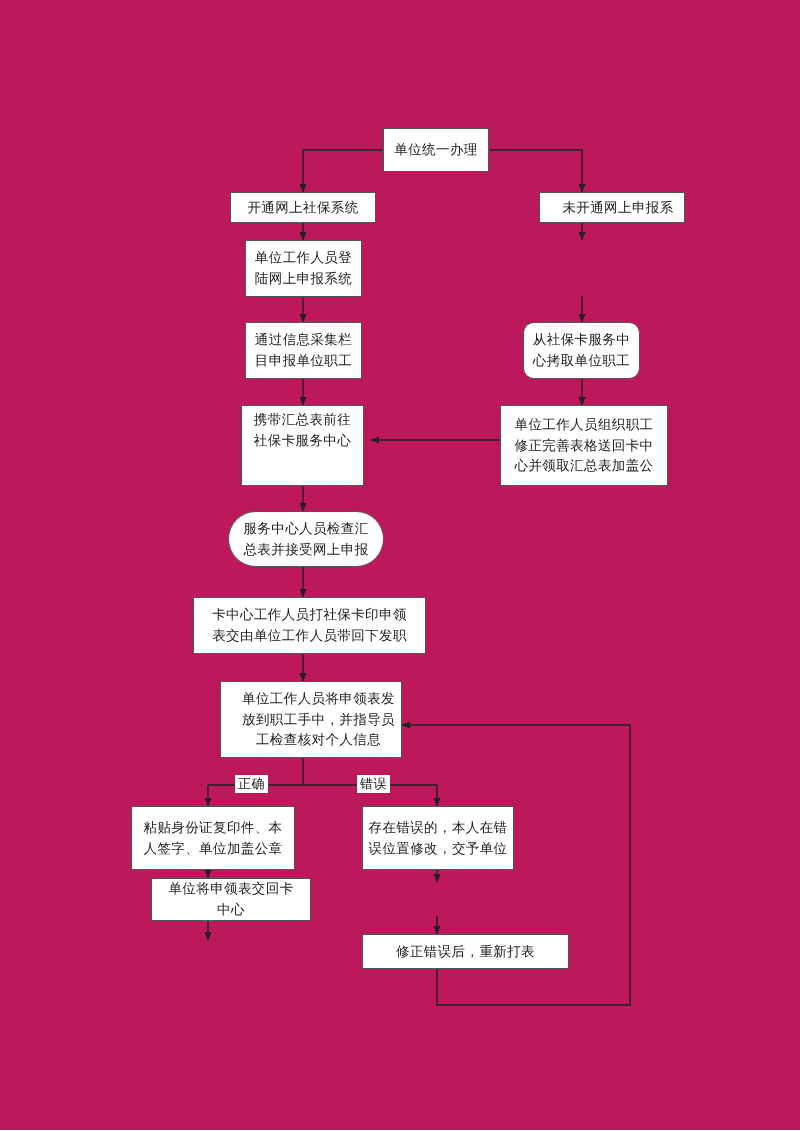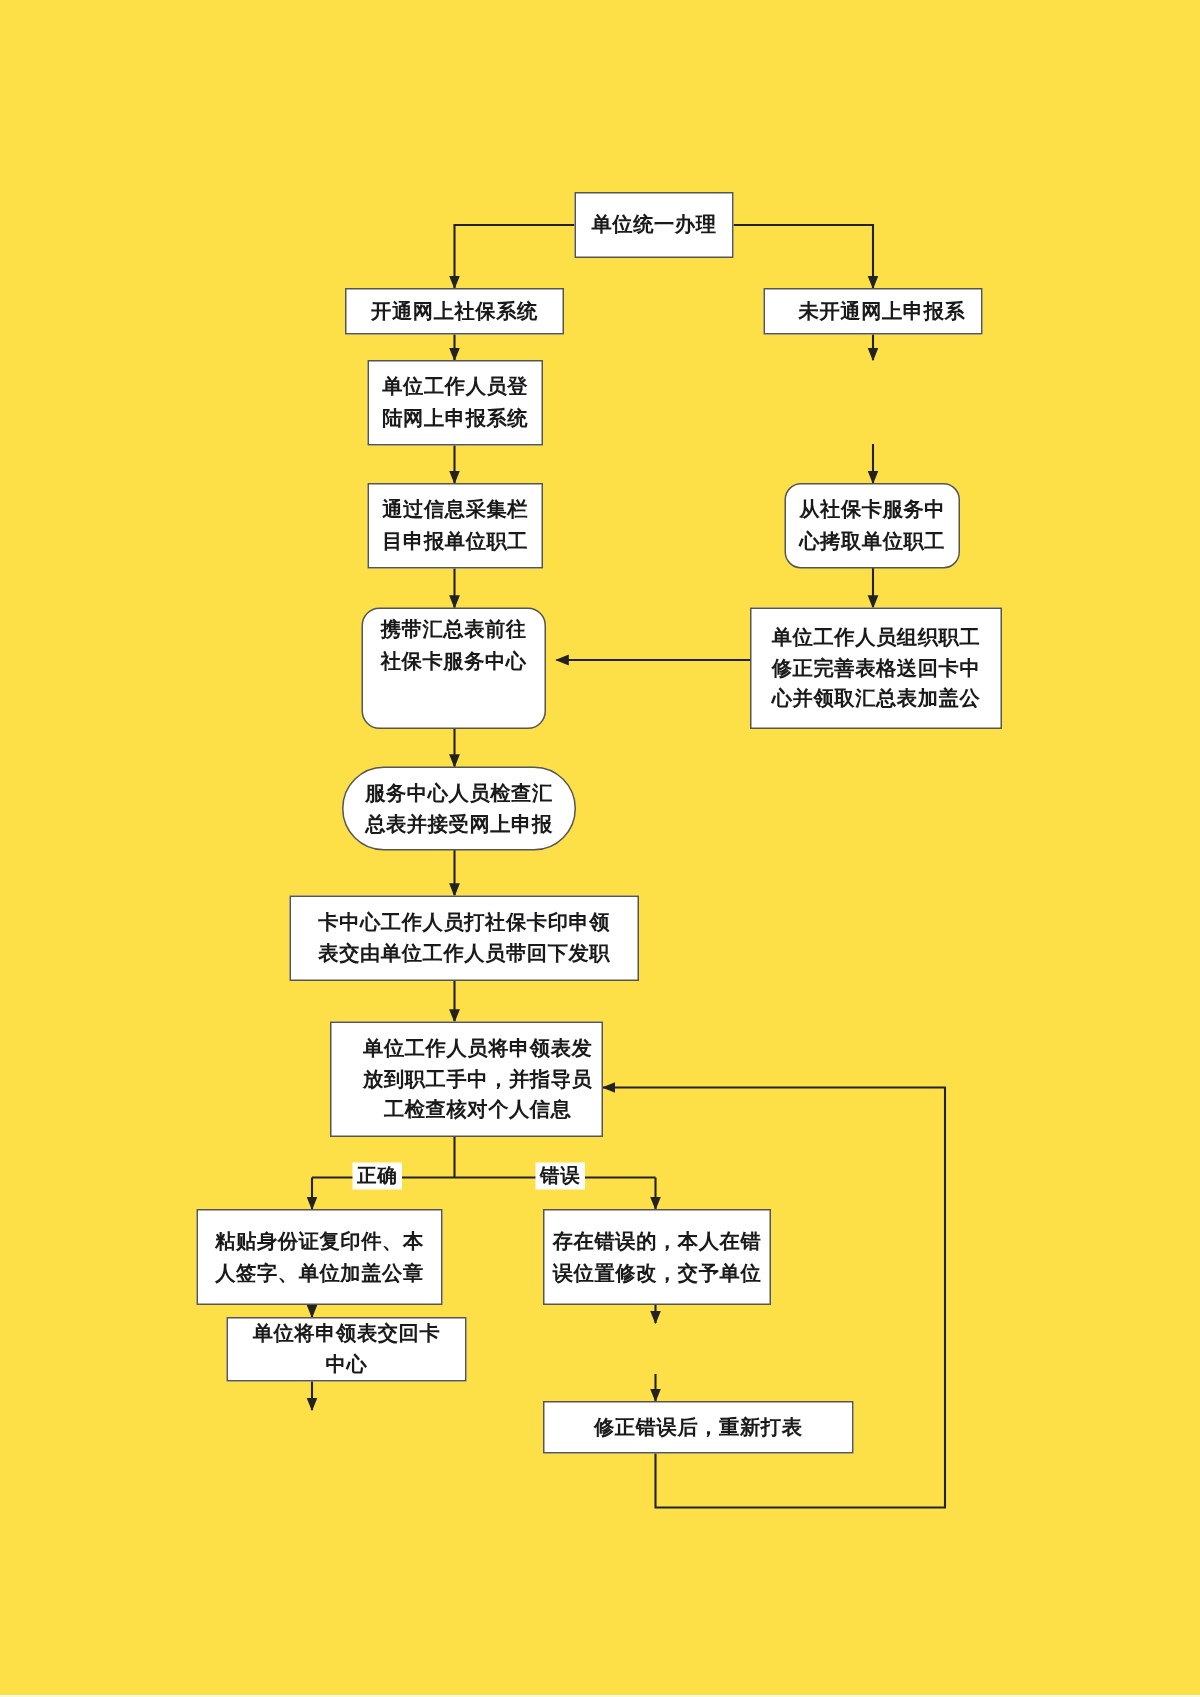--- a/index.html
+++ b/index.html
@@ -10,22 +10,21 @@
   body {
     width: 800px;
     height: 1131px;
     font-family: "Liberation Serif", "DejaVu Serif", serif;
     overflow: hidden;
   }
   #flowchart-root {
     position: relative;
     width: 800px;
     height: 1130px;
-    background: #fde047;
-    font-weight: bold;
+    background: #be185d;
   }
   svg.chart-canvas {
     position: absolute;
     left: 0;
     top: 0;
     width: 800px;
     height: 1131px;
     display: block;
   }
   .node-box {
@@ -105,24 +104,24 @@
   <div class="node-box v-center" style="left:383px; top:128px; width:106px; height:44px;">单位统一办理</div>
 
   <div class="node-box v-center" style="left:230px; top:192px; width:146px; height:31px;">开通网上社保系统</div>
 
   <div class="node-box v-center" style="left:245px; top:240px; width:117px; height:57px;">单位工作人员登
 陆网上申报系统</div>
 
   <div class="node-box v-center" style="left:245px; top:322px; width:117px; height:57px;">通过信息采集栏
 目申报单位职工</div>
 
-  <div class="node-box v-top" style="left:241px; top:405px; width:123px; height:81px;border-radius:12px;">携带汇总表前往
+  <div class="node-box v-top" style="left:241px; top:405px; width:123px; height:81px;">携带汇总表前往
 社保卡服务中心</div>
 
-  <div class="node-box v-center" style="left:509px; top:192px; width:146px; height:31px;padding-left:17px;">未开通网上申报系</div>
+  <div class="node-box v-center" style="left:539px; top:192px; width:146px; height:31px;padding-left:17px;">未开通网上申报系</div>
 
 
   <div class="node-box v-center" style="left:523px; top:322px; width:117px; height:57px;border-radius:11px;">从社保卡服务中
 心拷取单位职工</div>
 
   <div class="node-box v-center" style="left:500px; top:405px; width:168px; height:81px;">单位工作人员组织职工
 修正完善表格送回卡中
 心并领取汇总表加盖公</div>
 
   <div class="node-box v-center" style="left:228px; top:511px; width:156px; height:56px;border-radius:28px;">服务中心人员检查汇

